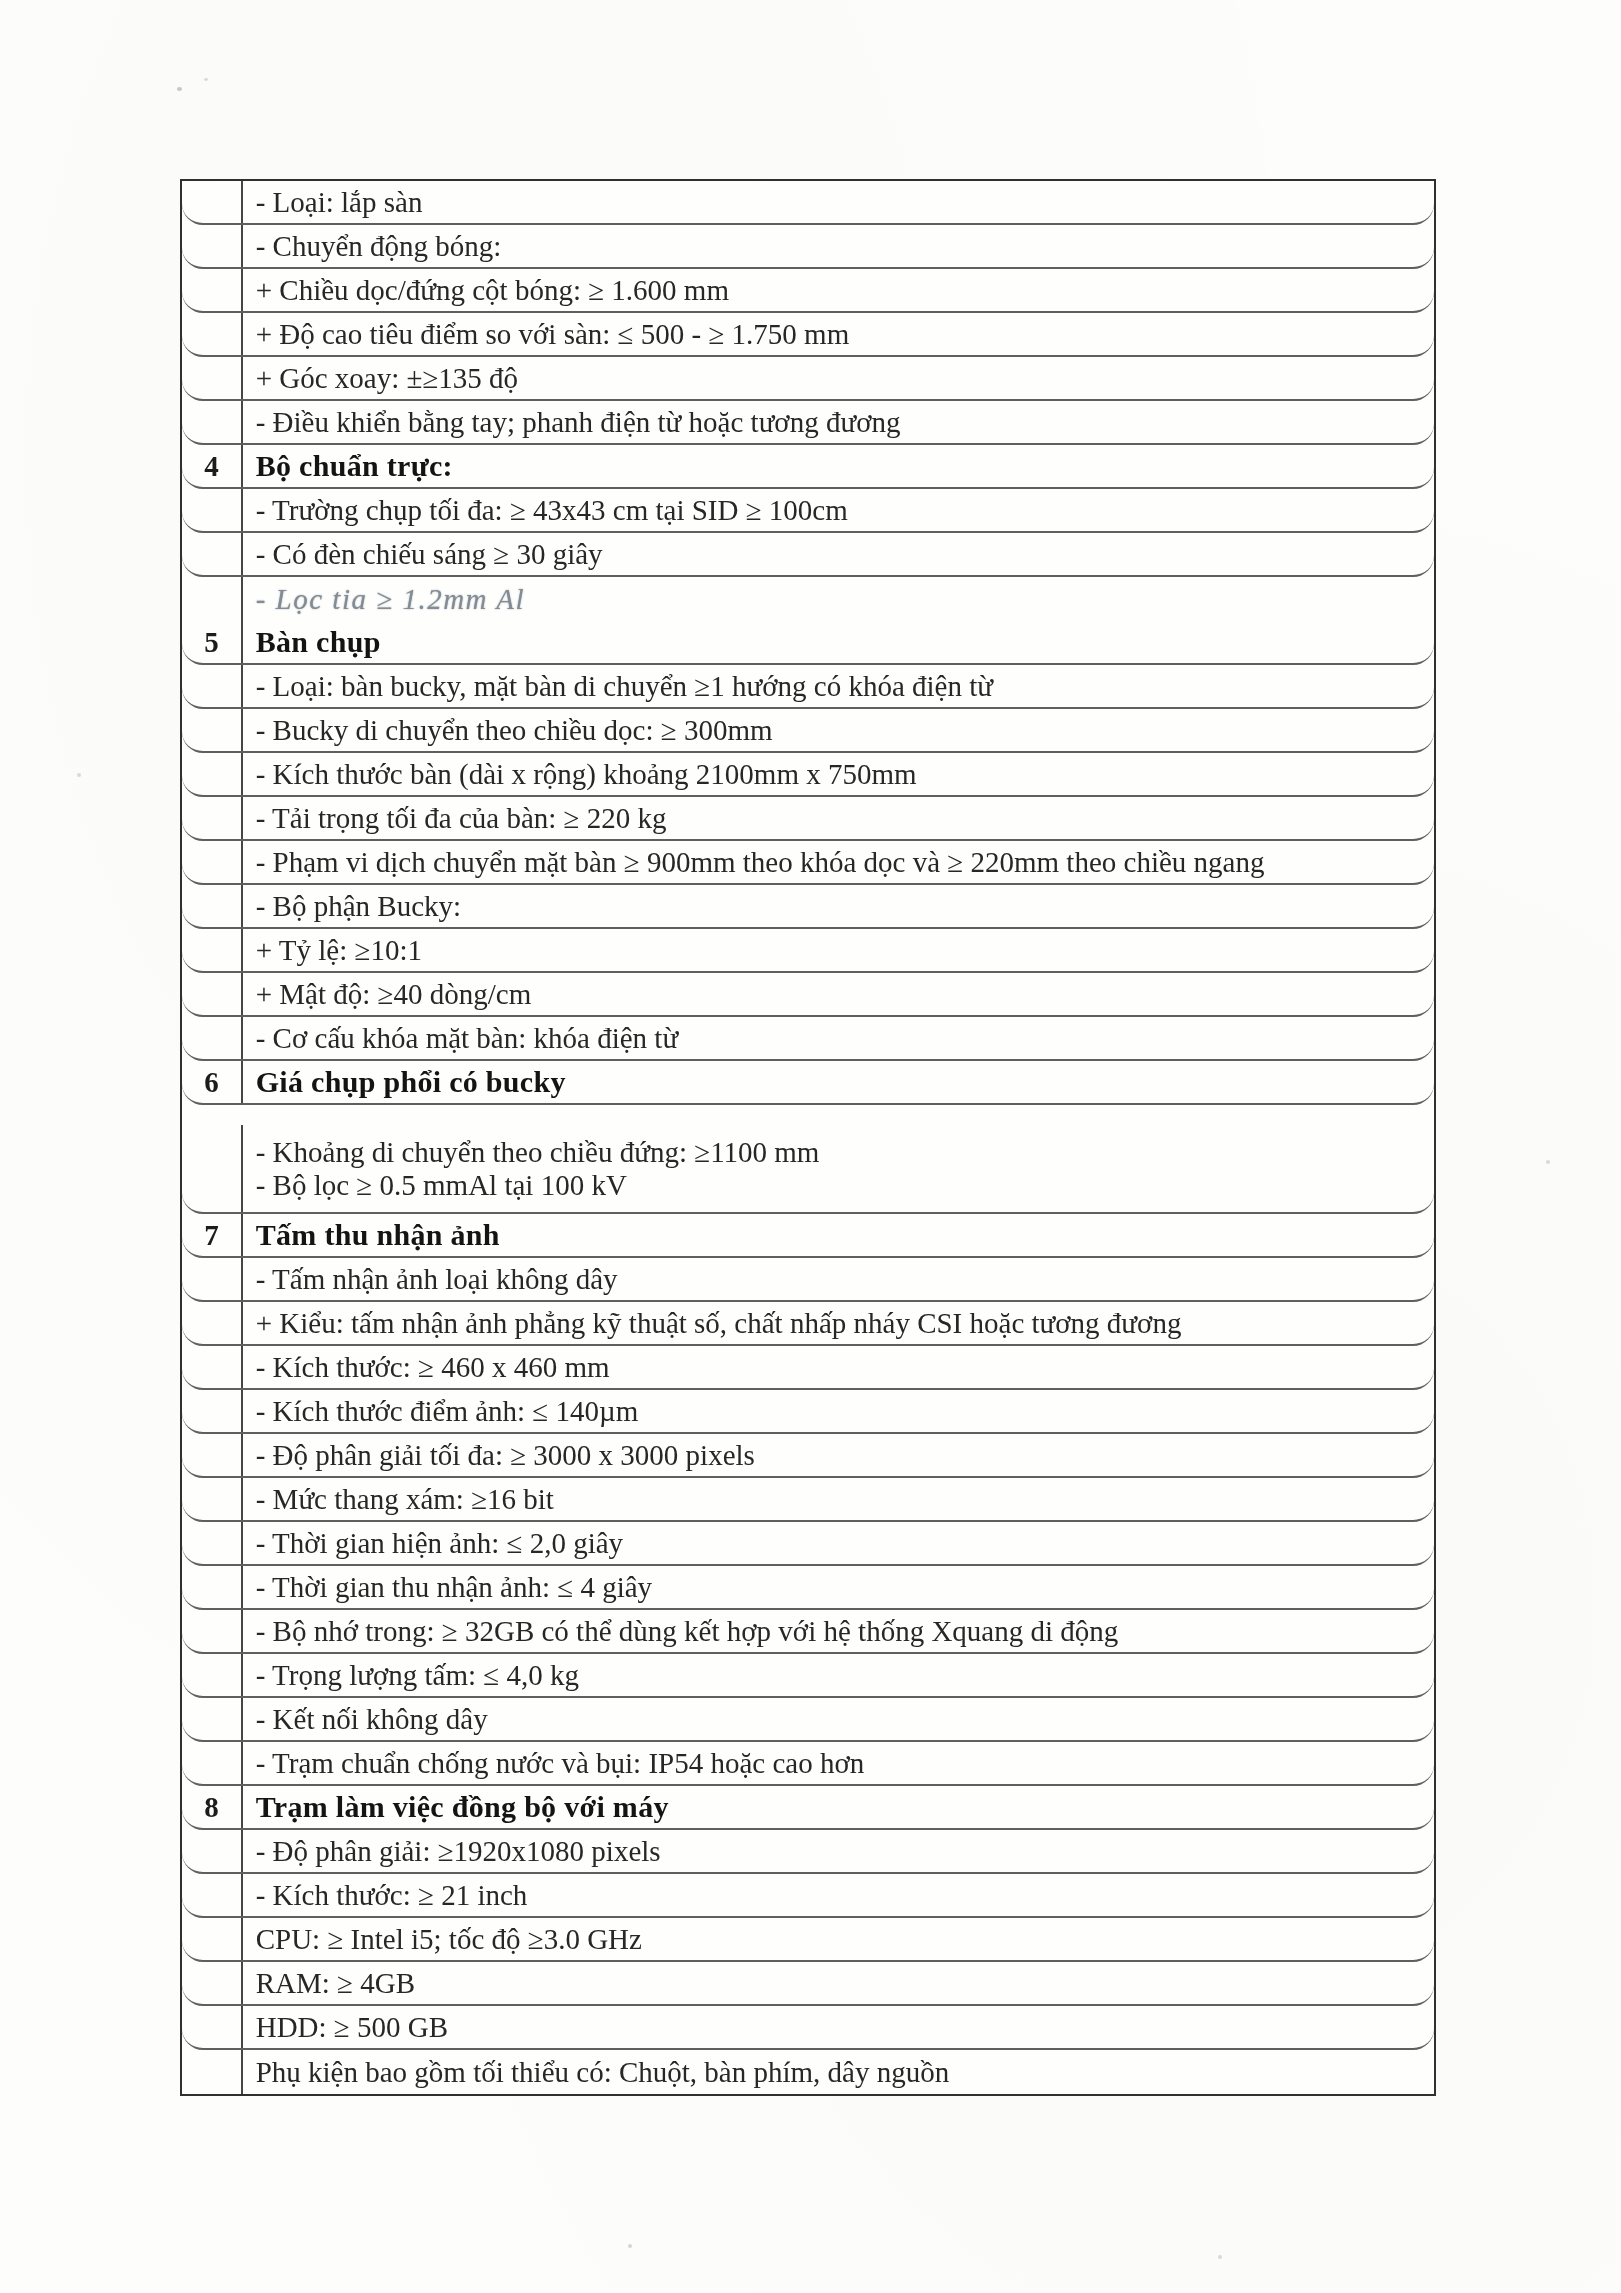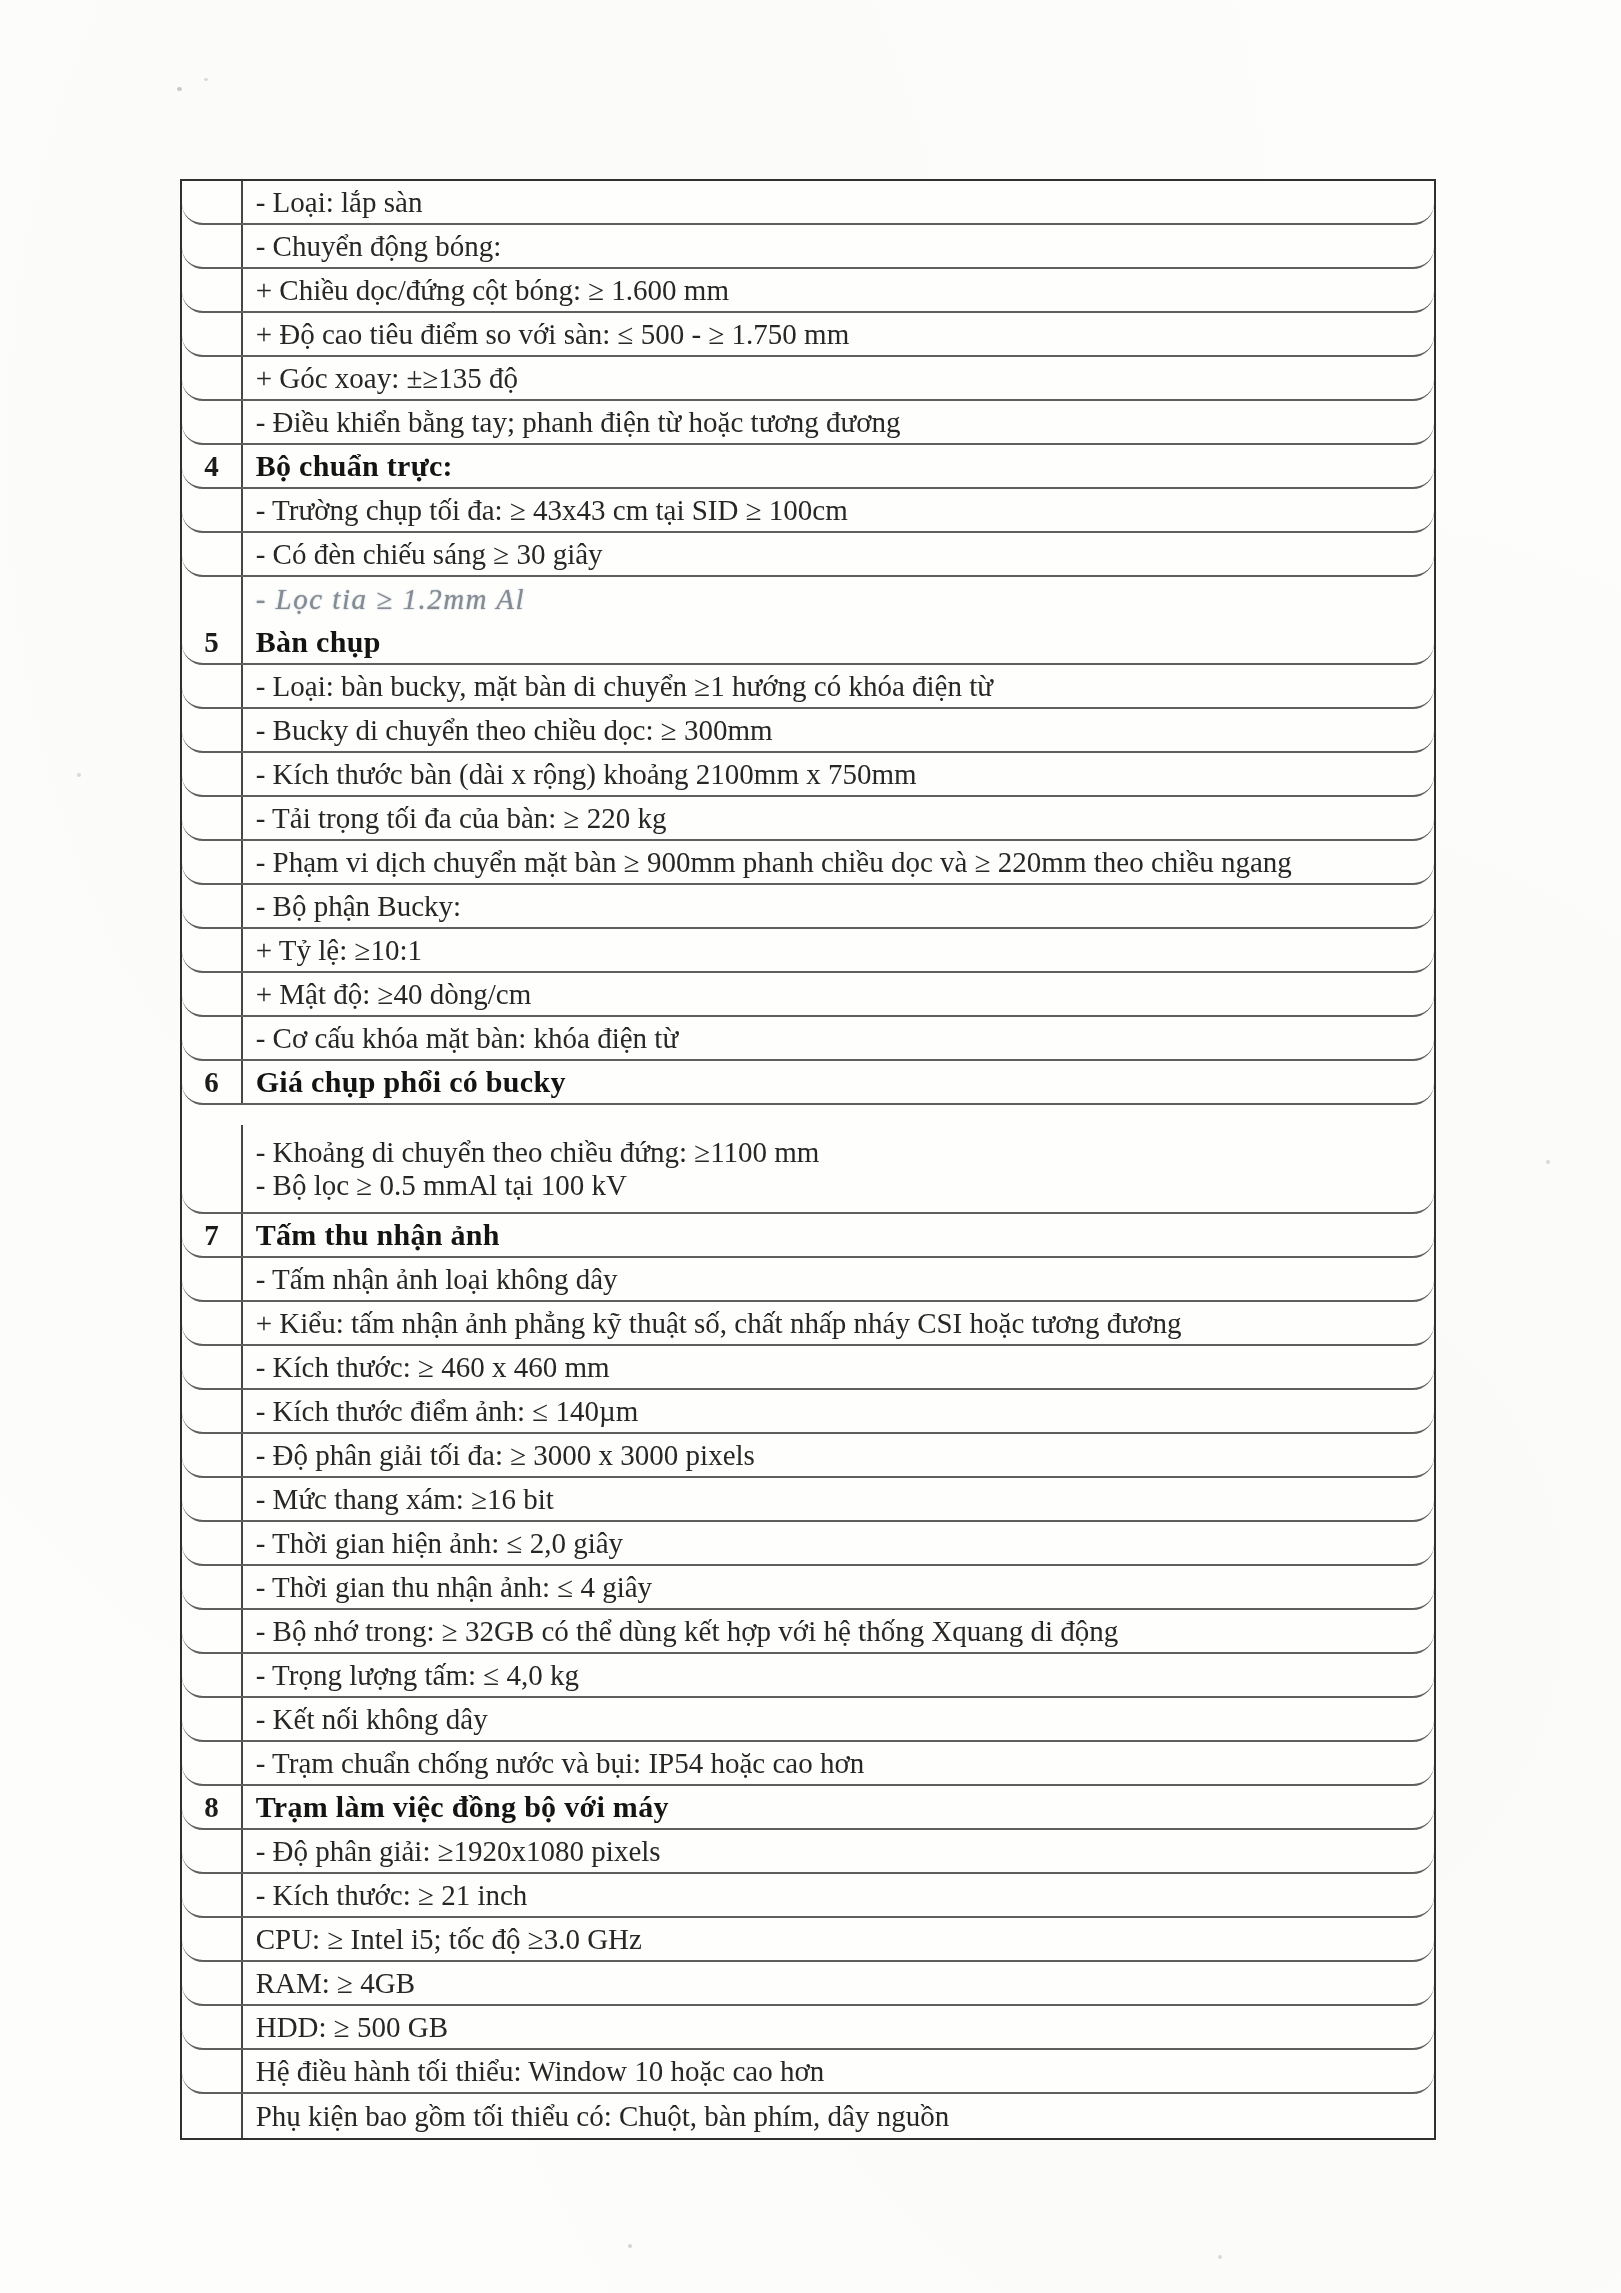--- a/index.html
+++ b/index.html
@@ -147,21 +147,21 @@
       <div class="row">
         <div class="num"></div>
         <div class="content">- Kích thước bàn (dài x rộng) khoảng 2100mm x 750mm</div>
       </div>
       <div class="row">
         <div class="num"></div>
         <div class="content">- Tải trọng tối đa của bàn: ≥ 220 kg</div>
       </div>
       <div class="row">
         <div class="num"></div>
-        <div class="content">- Phạm vi dịch chuyển mặt bàn ≥ 900mm phanh chiều dọc và ≥ 220mm theo chiều ngang</div>
+        <div class="content">- Phạm vi dịch chuyển mặt bàn ≥ 900mm theo khóa dọc và ≥ 220mm theo chiều ngang</div>
       </div>
       <div class="row">
         <div class="num"></div>
         <div class="content">- Bộ phận Bucky:</div>
       </div>
       <div class="row">
         <div class="num"></div>
         <div class="content">+ Tỷ lệ: ≥10:1</div>
       </div>
       <div class="row">
@@ -254,21 +254,17 @@
       <div class="row">
         <div class="num"></div>
         <div class="content">RAM: ≥ 4GB</div>
       </div>
       <div class="row">
         <div class="num"></div>
         <div class="content">HDD: ≥  500 GB</div>
       </div>
       <div class="row">
         <div class="num"></div>
-        <div class="content">Hệ điều hành tối thiểu: Window 10 hoặc cao hơn</div>
-      </div>
-      <div class="row">
-        <div class="num"></div>
         <div class="content">Phụ kiện bao gồm tối thiểu có: Chuột, bàn phím, dây nguồn</div>
       </div>
     </div>
 </div>
 
 
 </body></html>

